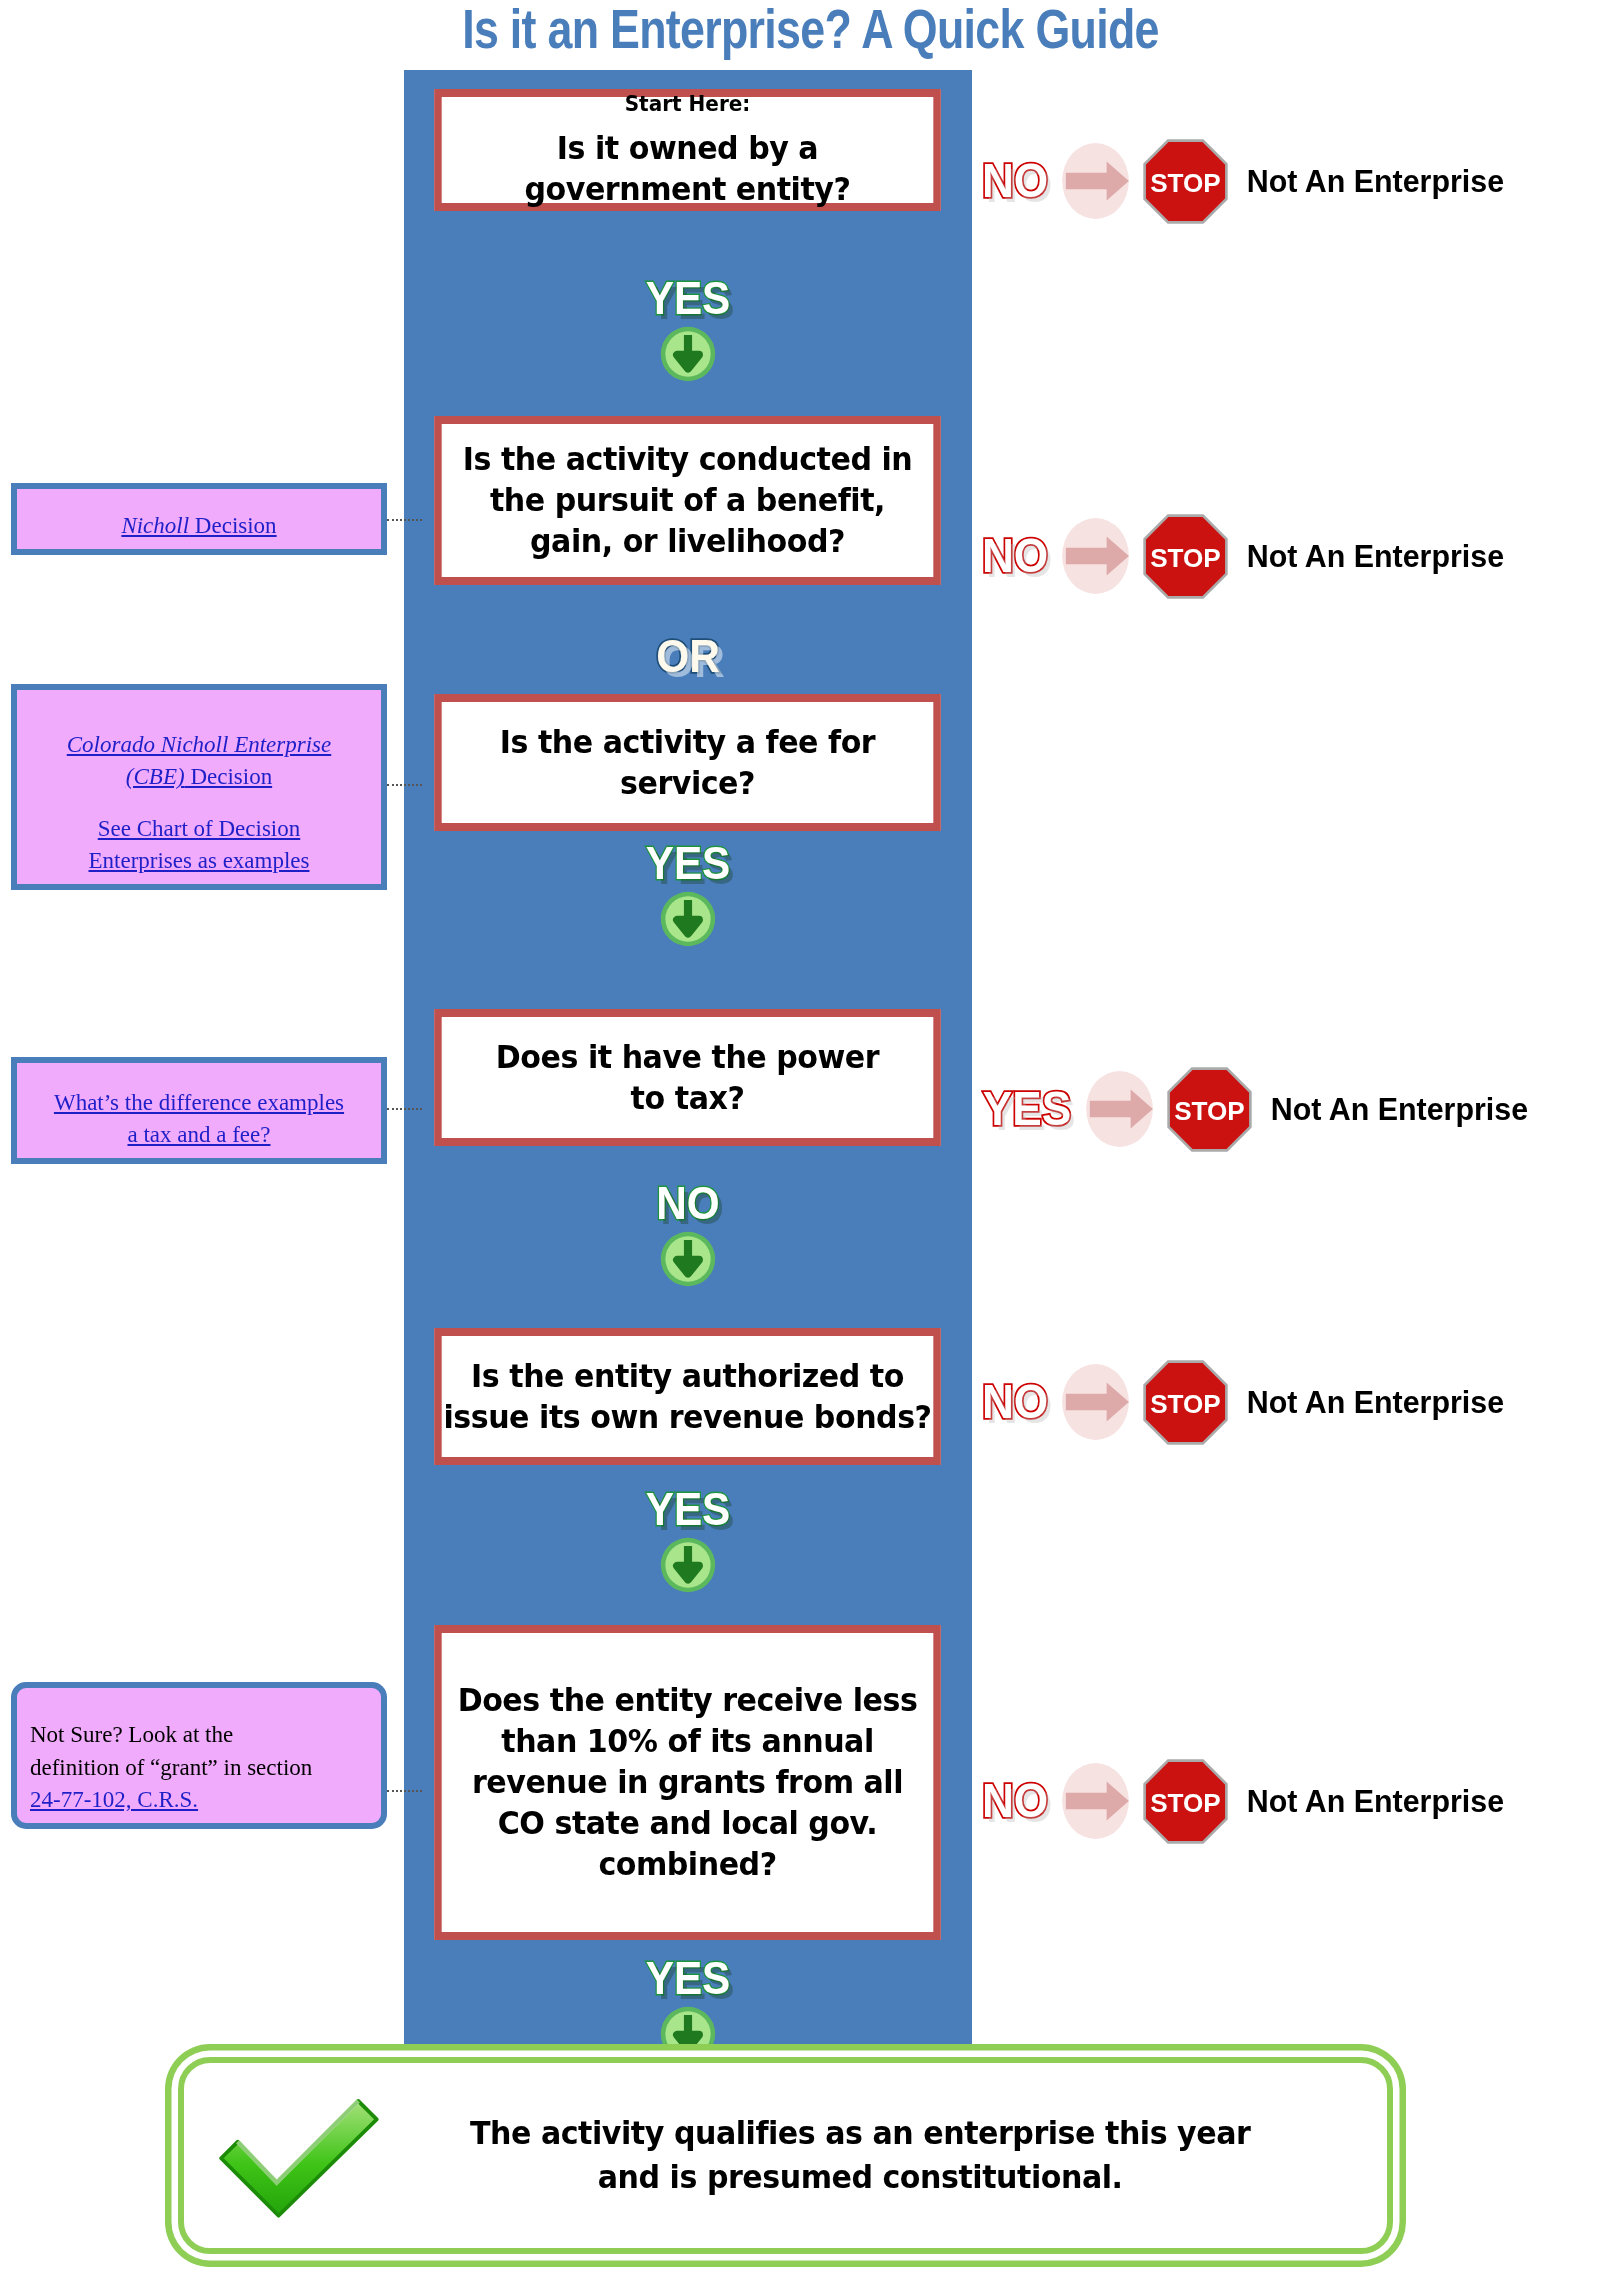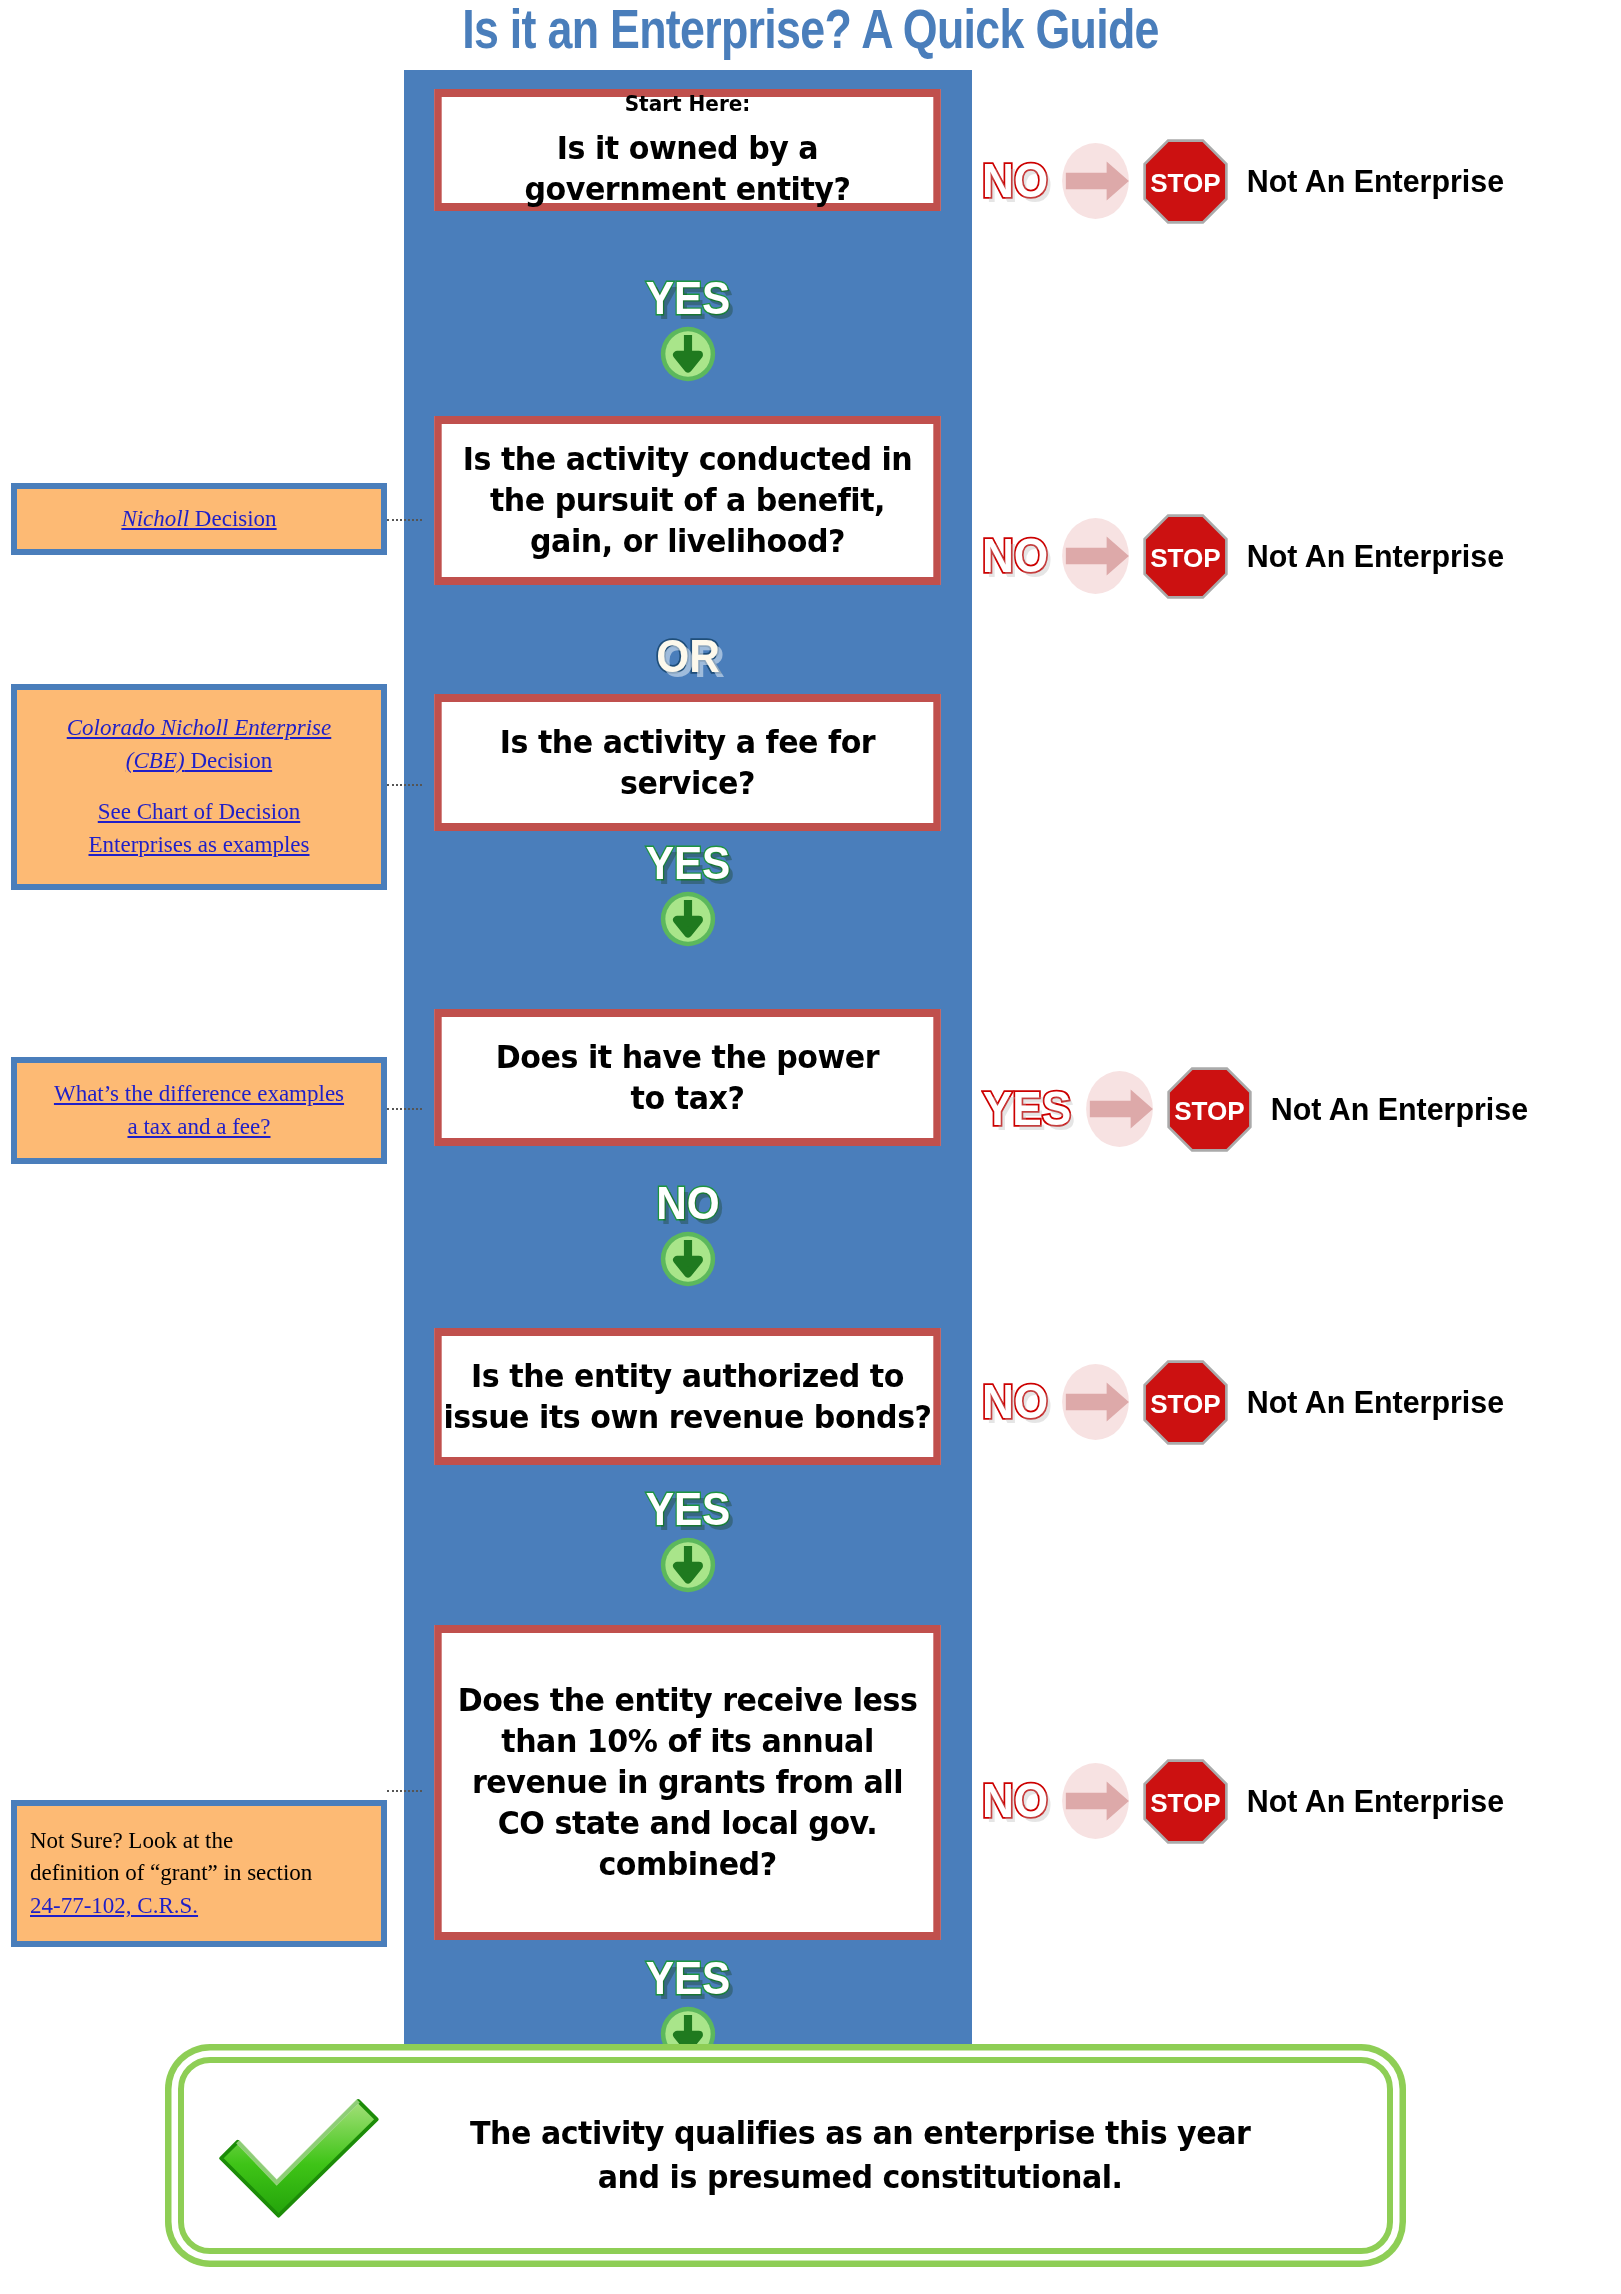--- a/index.html
+++ b/index.html
@@ -123,32 +123,32 @@
     font-size:32px;
     color:#000000;
     white-space:nowrap;
     margin-left:9.3px;
     transform:scaleX(0.95);
   }
 
   
   .note{
     position:absolute;
-    background:#fdba74;
+    background:#f0abfc;
     border:6.5px solid #4a7ebb;
     box-sizing:border-box;
     display:flex;
     flex-direction:column;
-    justify-content:center;
+    justify-content:flex-end;
     font-family:"Liberation Serif", serif;
     font-size:23px;
     line-height:1.42;
     color:#1f1fc8;
     text-align:center;
-    padding:20px 13px;
+    padding:6px 13px;
   }
   .note .u{ text-decoration:underline; }
   .note .it{ font-style:italic; }
   .note.left{ text-align:left; color:#000000; font-size:23px; }
   .note.left .link{ color:#1f1fc8; text-decoration:underline;margin-top:44px; }
   .note p{margin:0;}
   .note .gap{height:18.6px;}
 
   
   .leader{
@@ -365,21 +365,21 @@
   <div class="gap"></div>
   <p><span class="u">See Chart of Decision</span></p>
   <p><span class="u">Enterprises as examples</span></p>
 </div>
 
 <div class="note" style="left:11px;top:1057px;width:376px;height:107px;">
   <p><span class="u">What’s the difference examples</span></p>
   <p><span class="u">a tax and a fee?</span></p>
 </div>
 
-<div class="note left" style="left:11px;top:1800px;width:376px;height:147px;">
+<div class="note left" style="left:11px;top:1682px;width:376px;height:147px;border-radius:15px;">
   <p><span>Not Sure? Look at the</span></p>
   <p><span>definition of “grant” in section</span></p>
   <p><span class="link">24-77-102, C.R.S.</span></p>
 </div>
 
 <div class="leader" style="left:387px;top:519px;width:35px;"></div>
 <div class="leader" style="left:387px;top:784px;width:35px;"></div>
 <div class="leader" style="left:387px;top:1108px;width:35px;"></div>
 <div class="leader" style="left:387px;top:1790px;width:35px;"></div>
 

